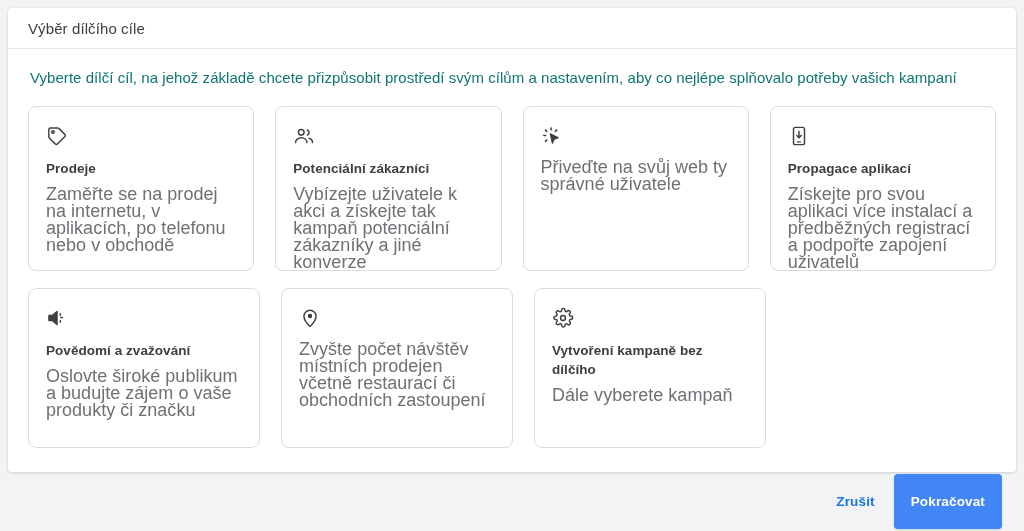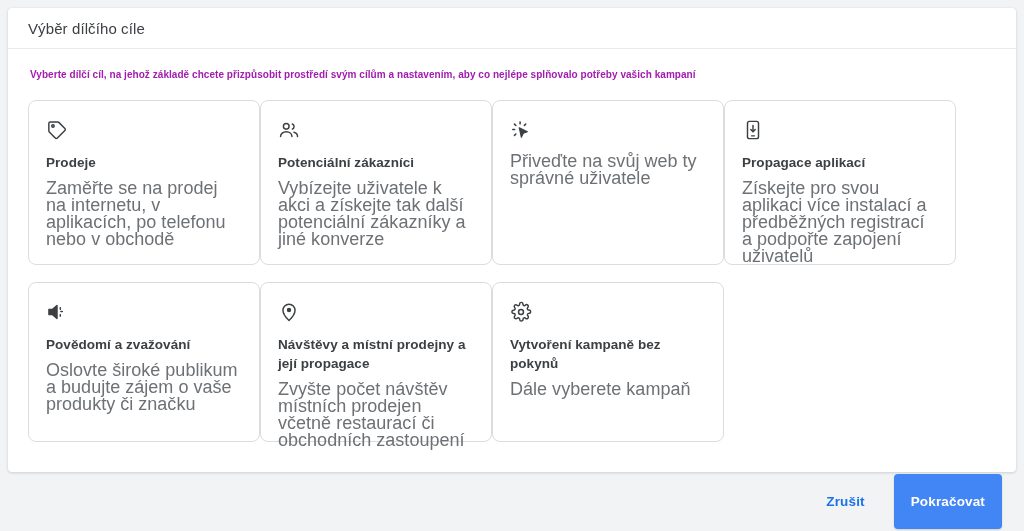--- a/index.html
+++ b/index.html
@@ -44,35 +44,34 @@
   }
 
   .panel-title {
     font-size: 15px;
     color: #3c4043;
     font-weight: 400;
     letter-spacing: 0.1px;
   }
 
   .panel-subtitle {
-    font-size: 10px;
-    color: #a21caf;
+    font-size: 15px;
+    color: #0f766e;
     padding: 20px 22px 0 22px;
     letter-spacing: 0.05px;
-    font-weight: bold;
   }
 
   
   .cards-area {
     padding: 20px 20px 0 20px;
   }
 
   .card-row {
     display: flex;
-    gap: 0;
+    gap: 21px;
   }
 
   .card-row + .card-row {
     margin-top: 17px;
   }
 
   .opt-card {
     width: 232px;
     background: #ffffff;
     border: 1px solid #dadce0;
@@ -115,21 +114,21 @@
   .footer {
     position: absolute;
     left: 0;
     top: 472px;
     width: 1024px;
     height: 59px;
     display: flex;
     align-items: center;
     justify-content: flex-end;
     padding-right: 22px;
-    gap: 17px;
+    gap: 7px;
   }
 
   .btn-text {
     font-size: 13.5px;
     color: #1a73e8;
     font-weight: bold;
     background: none;
     border: none;
     padding: 9px 12px;
     border-radius: 4px;
@@ -183,21 +182,21 @@
         <div class="opt-card">
           <span class="card-icon">
             <svg viewBox="0 0 24 24" fill="none" stroke="currentColor" stroke-width="1.6" stroke-linecap="round" stroke-linejoin="round">
               <circle cx="9" cy="8" r="3.1"></circle>
               <path d="M2.8 19.2c0-3.1 2.8-5.3 6.2-5.3s6.2 2.2 6.2 5.3"></path>
               <path d="M15.6 5.4a3 3 0 0 1 0 5.6"></path>
               <path d="M17.4 14.4c2.3.6 3.9 2.4 3.9 4.8"></path>
             </svg>
           </span>
           <div class="card-title">Potenciální zákazníci</div>
-          <div class="card-desc">Vybízejte uživatele k akci a získejte tak další potenciální zákazníky a jiné konverze</div>
+          <div class="card-desc">Vybízejte uživatele k akci a získejte tak kampaň potenciální zákazníky a jiné konverze</div>
         </div>
 
         <div class="opt-card">
           <span class="card-icon">
             <svg viewBox="0 0 24 24" fill="none" stroke="currentColor" stroke-width="1.7" stroke-linecap="round" stroke-linejoin="round">
               <path d="M11 3.2v2.1"></path>
               <path d="M4.9 5.6 6.4 7.1"></path>
               <path d="M3 11.4h2.1"></path>
               <path d="M17.1 5.6 15.6 7.1"></path>
               <path d="M6.4 16.4 4.9 17.9"></path>
@@ -237,32 +236,31 @@
           <div class="card-desc">Oslovte široké publikum a budujte zájem o vaše produkty či značku</div>
         </div>
 
         <div class="opt-card">
           <span class="card-icon">
             <svg viewBox="0 0 24 24" fill="none" stroke="currentColor" stroke-width="1.6" stroke-linecap="round" stroke-linejoin="round">
               <path d="M12 21.2s6.6-6 6.6-11.1A6.6 6.6 0 0 0 5.4 10.1C5.4 15.2 12 21.2 12 21.2z"></path>
               <circle cx="12" cy="9.8" r="1.6" fill="currentColor"></circle>
             </svg>
           </span>
-          <div class="card-title">Návštěvy a místní prodejny a její propagace</div>
           <div class="card-desc">Zvyšte počet návštěv místních prodejen včetně restaurací či obchodních zastoupení</div>
         </div>
 
         <div class="opt-card">
           <span class="card-icon">
             <svg viewBox="0 0 24 24" fill="none" stroke="currentColor" stroke-width="1.6" stroke-linecap="round" stroke-linejoin="round">
               <circle cx="12" cy="12" r="2.7"></circle>
               <path d="M19.1 14.4a1.5 1.5 0 0 0 .3 1.7l.1.1a1.8 1.8 0 1 1-2.6 2.6l-.1-.1a1.5 1.5 0 0 0-1.7-.3 1.5 1.5 0 0 0-.9 1.4v.3a1.8 1.8 0 1 1-3.6 0v-.2a1.5 1.5 0 0 0-1-1.4 1.5 1.5 0 0 0-1.7.3l-.1.1a1.8 1.8 0 1 1-2.6-2.6l.1-.1a1.5 1.5 0 0 0 .3-1.7 1.5 1.5 0 0 0-1.4-.9h-.3a1.8 1.8 0 1 1 0-3.6h.2a1.5 1.5 0 0 0 1.4-1 1.5 1.5 0 0 0-.3-1.7l-.1-.1a1.8 1.8 0 1 1 2.6-2.6l.1.1a1.5 1.5 0 0 0 1.7.3h.1a1.5 1.5 0 0 0 .9-1.4v-.3a1.8 1.8 0 1 1 3.6 0v.2a1.5 1.5 0 0 0 .9 1.4 1.5 1.5 0 0 0 1.7-.3l.1-.1a1.8 1.8 0 1 1 2.6 2.6l-.1.1a1.5 1.5 0 0 0-.3 1.7v.1a1.5 1.5 0 0 0 1.4.9h.3a1.8 1.8 0 1 1 0 3.6h-.2a1.5 1.5 0 0 0-1.4.9z"></path>
             </svg>
           </span>
-          <div class="card-title">Vytvoření kampaně bez pokynů</div>
+          <div class="card-title">Vytvoření kampaně bez dílčího</div>
           <div class="card-desc">Dále vyberete kampaň</div>
         </div>
 
       </div>
 
     </div>
   </div>
 
   <div class="footer">
     <button class="btn-text">Zrušit</button>

